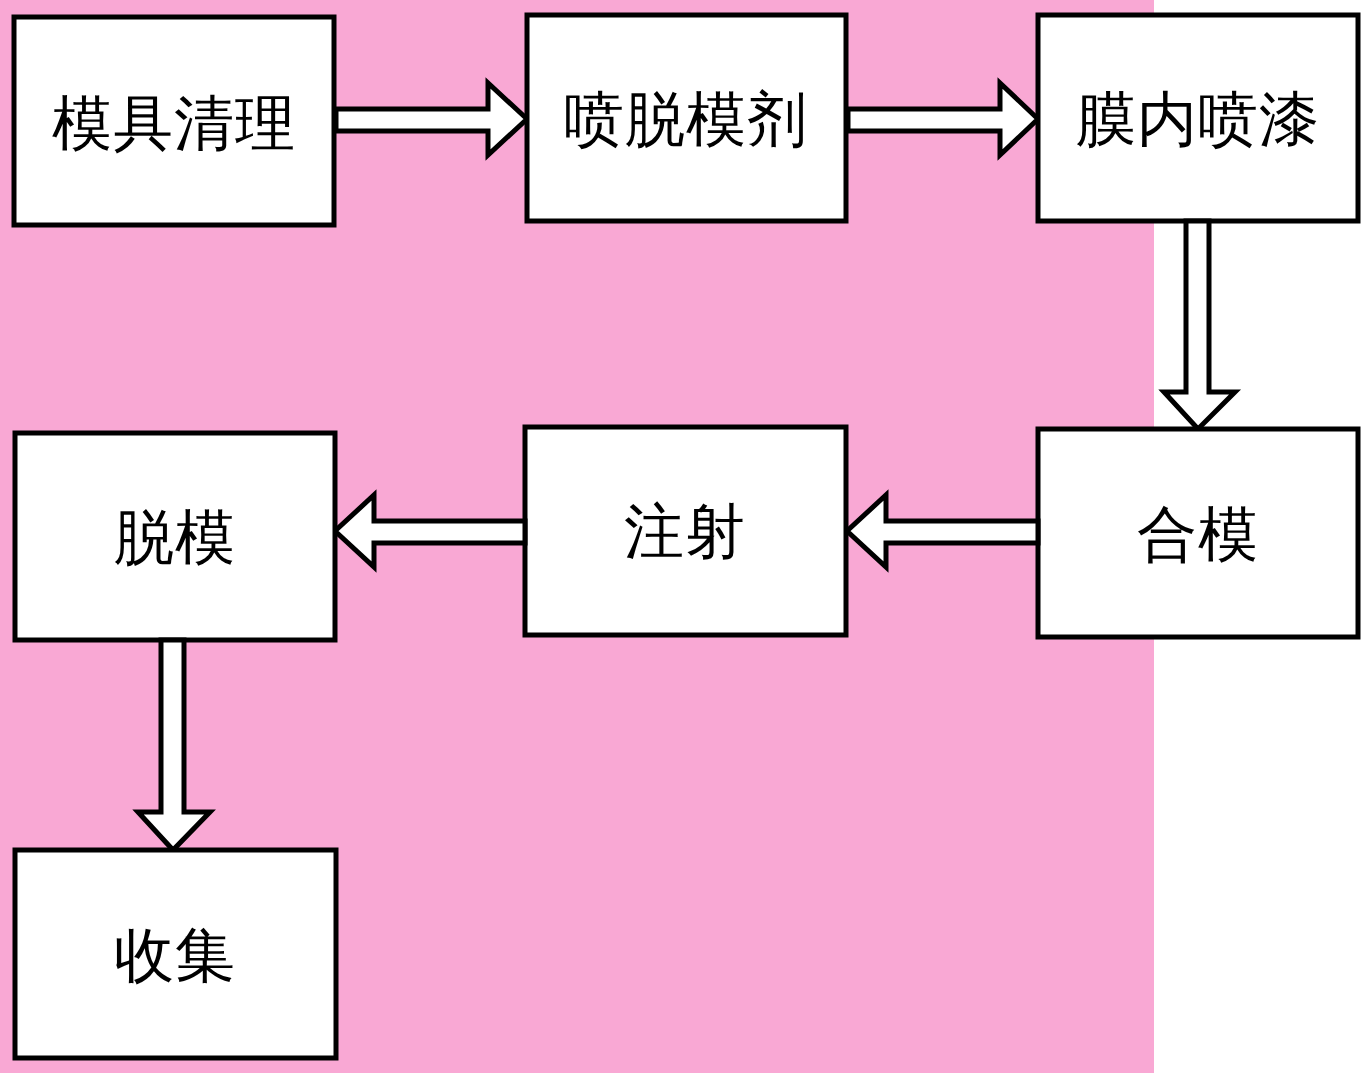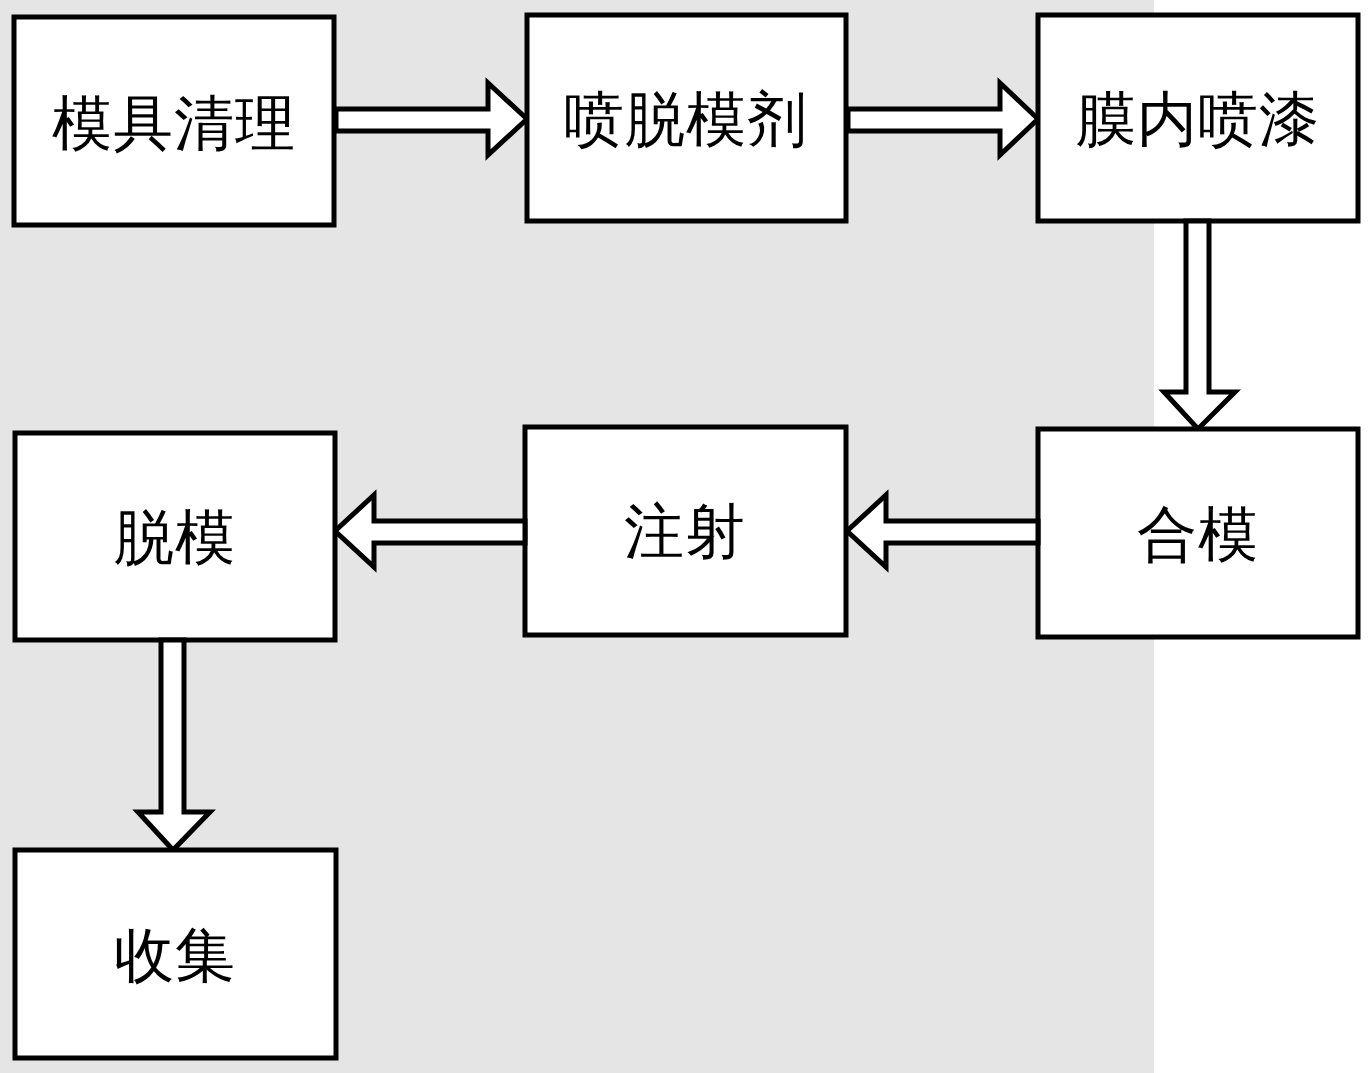--- a/index.html
+++ b/index.html
@@ -8,21 +8,21 @@
     width: 1371px;
     height: 1073px;
     background: #ffffff;
     font-family: "DejaVu Sans", "Liberation Sans", sans-serif;
     overflow: hidden;
   }
   #diagram-root {
     position: relative;
     width: 1154px;
     height: 1073px;
-    background: #e5e5e5;
+    background: #f9a8d4;
   }
   #flow-svg {
     position: absolute;
     top: 0;
     left: 0;
     width: 1371px;
     height: 1073px;
     display: block;
   }
   .node-box {

